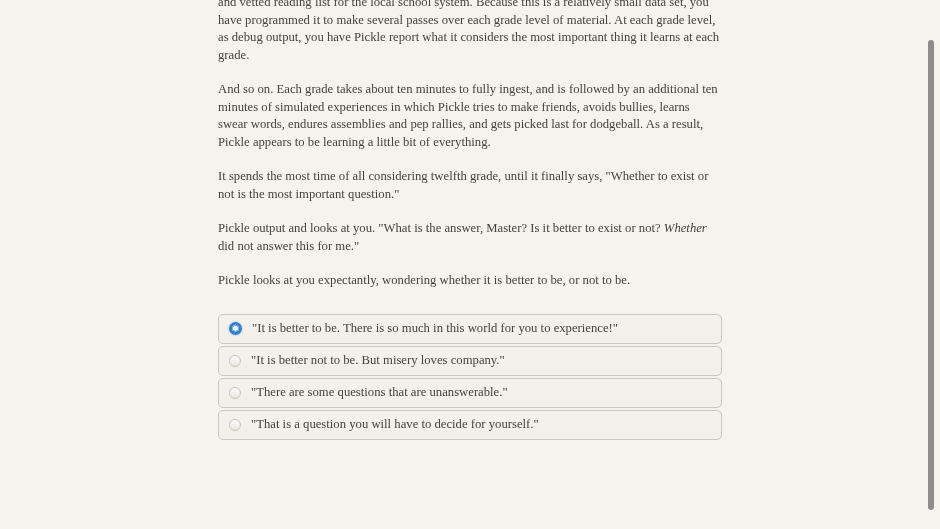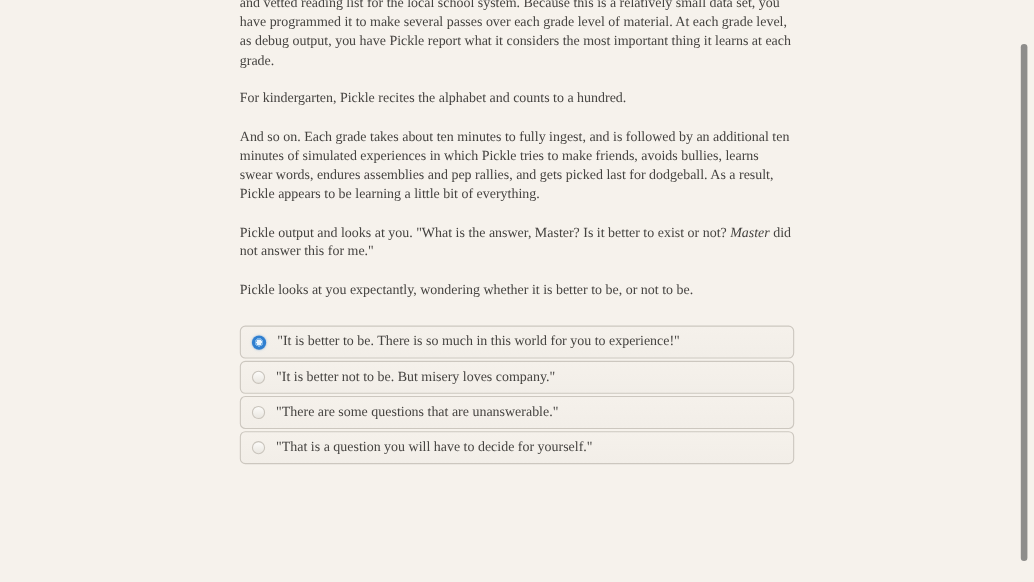--- a/index.html
+++ b/index.html
@@ -73,23 +73,23 @@
     height: 470px;
     border-radius: 3px;
     background: #8e8d8b;
   }
 </style>
 </head>
 <body>
 
 <div class="story-column">
   <p>and vetted reading list for the local school system. Because this is a relatively small data set, you have programmed it to make several passes over each grade level of material. At each grade level, as debug output, you have Pickle report what it considers the most important thing it learns at each grade.</p>
-  <p>For kindergarten, Pickle recites the alphabet and counts to a hundred.</p>
   <p>And so on. Each grade takes about ten minutes to fully ingest, and is followed by an additional ten minutes of simulated experiences in which Pickle tries to make friends, avoids bullies, learns swear words, endures assemblies and pep rallies, and gets picked last for dodgeball. As a result, Pickle appears to be learning a little bit of everything.</p>
-  <p><span>Pickle output and looks at you. "What is the answer, Master? Is it better to exist or not? </span><span class="italic">Master</span><span> did not answer this for me."</span></p>
+  <p>It spends the most time of all considering twelfth grade, until it finally says, "Whether to exist or not is the most important question."</p>
+  <p><span>Pickle output and looks at you. "What is the answer, Master? Is it better to exist or not? </span><span class="italic">Whether</span><span> did not answer this for me."</span></p>
   <p>Pickle looks at you expectantly, wondering whether it is better to be, or not to be.</p>
 
   <div class="choice-list">
     <div class="choice-row selected">
       <span class="radio"></span>
       <span class="choice-label">"It is better to be. There is so much in this world for you to experience!"</span>
     </div>
     <div class="choice-row">
       <span class="radio"></span>
       <span class="choice-label">"It is better not to be. But misery loves company."</span>

